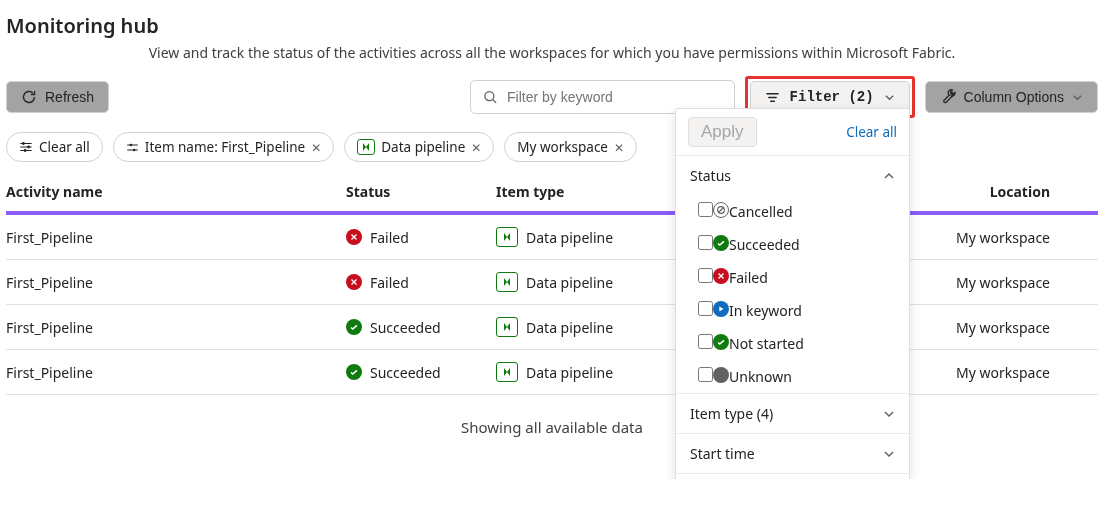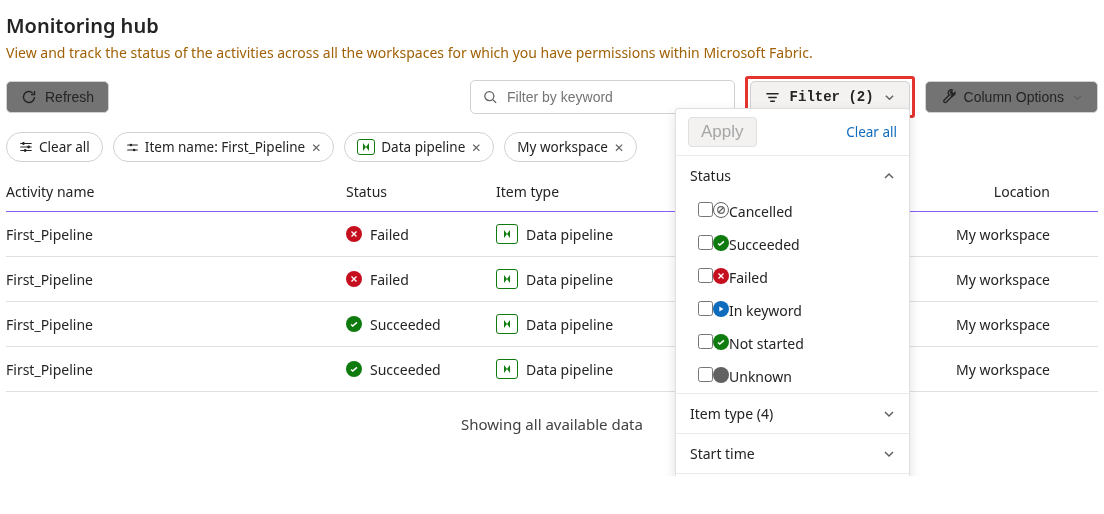--- a/index.html
+++ b/index.html
@@ -6,26 +6,26 @@
   body {
     margin: 0;
     font-family: "Segoe UI", -apple-system, system-ui, sans-serif;
     font-size: 14px;
     color: #242424;
     background: #fff;
     width: 1104px;
   }
   .page { padding: 12px 6px 20px 6px; }
   h1 { font-size: 20px; font-weight: 600; margin: 0 0 4px 0; }
-  .subtitle { color: #a16207; margin: 0 0 14px 0; font-size: 14px; }
+  .subtitle { color: #404040; margin: 0 0 14px 0; font-size: 14px; text-align: center; }
 
   .toolbar-row { display: flex; align-items: center; gap: 10px; margin-bottom: 14px; }
   .btn {
     display: inline-flex; align-items: center; gap: 8px;
-    border: 1px solid #d1d1d1; background: #737373; border-radius: 5px;
+    border: 1px solid #d1d1d1; background: #a3a3a3; border-radius: 5px;
     padding: 7px 14px; font-size: 14px; cursor: pointer; color: #242424;
     white-space: nowrap;
   }
   .btn svg { flex-shrink: 0; }
   .search-box {
     flex: 0 0 265px;
     display: flex; align-items: center; gap: 8px;
     border: 1px solid #d1d1d1; border-radius: 5px;
     padding: 7px 12px;
   }
@@ -50,22 +50,22 @@
   .chip {
     display: inline-flex; align-items: center; gap: 6px;
     border: 1px solid #d1d1d1; border-radius: 16px;
     padding: 5px 12px; font-size: 13.5px; cursor: pointer;
   }
   .chip .x { color: #616161; font-size: 12px; cursor: pointer; }
   .chip-ico { display:inline-flex; align-items:center; }
 
   table { width: 100%; border-collapse: collapse; margin-top: 4px; }
   th {
-    text-align: left; font-weight: 400; font-size: 14px;
-    padding: 10px 8px 10px 0; border-bottom: 1px solid #8b5cf6; margin-left: 36px;
+    text-align: left; font-weight: 700; font-size: 14px;
+    padding: 10px 8px 10px 0; border-bottom: 4px solid #8b5cf6; margin-left: 36px;
   }
   td {
     padding: 12px 8px 12px 0; border-bottom: 1px solid #e1dfdd;
     vertical-align: middle;
   }
   .status-cell, .type-cell { display: flex; align-items: center; gap: 8px; }
   .status-ico { width: 16px; height: 16px; border-radius: 50%; display:inline-flex; align-items:center; justify-content:center; flex-shrink:0; }
   .status-failed { background:#c50f1f; }
   .status-succeeded { background:#0f7b0f; }
   .status-inprogress { background:#0f6cbd; }

